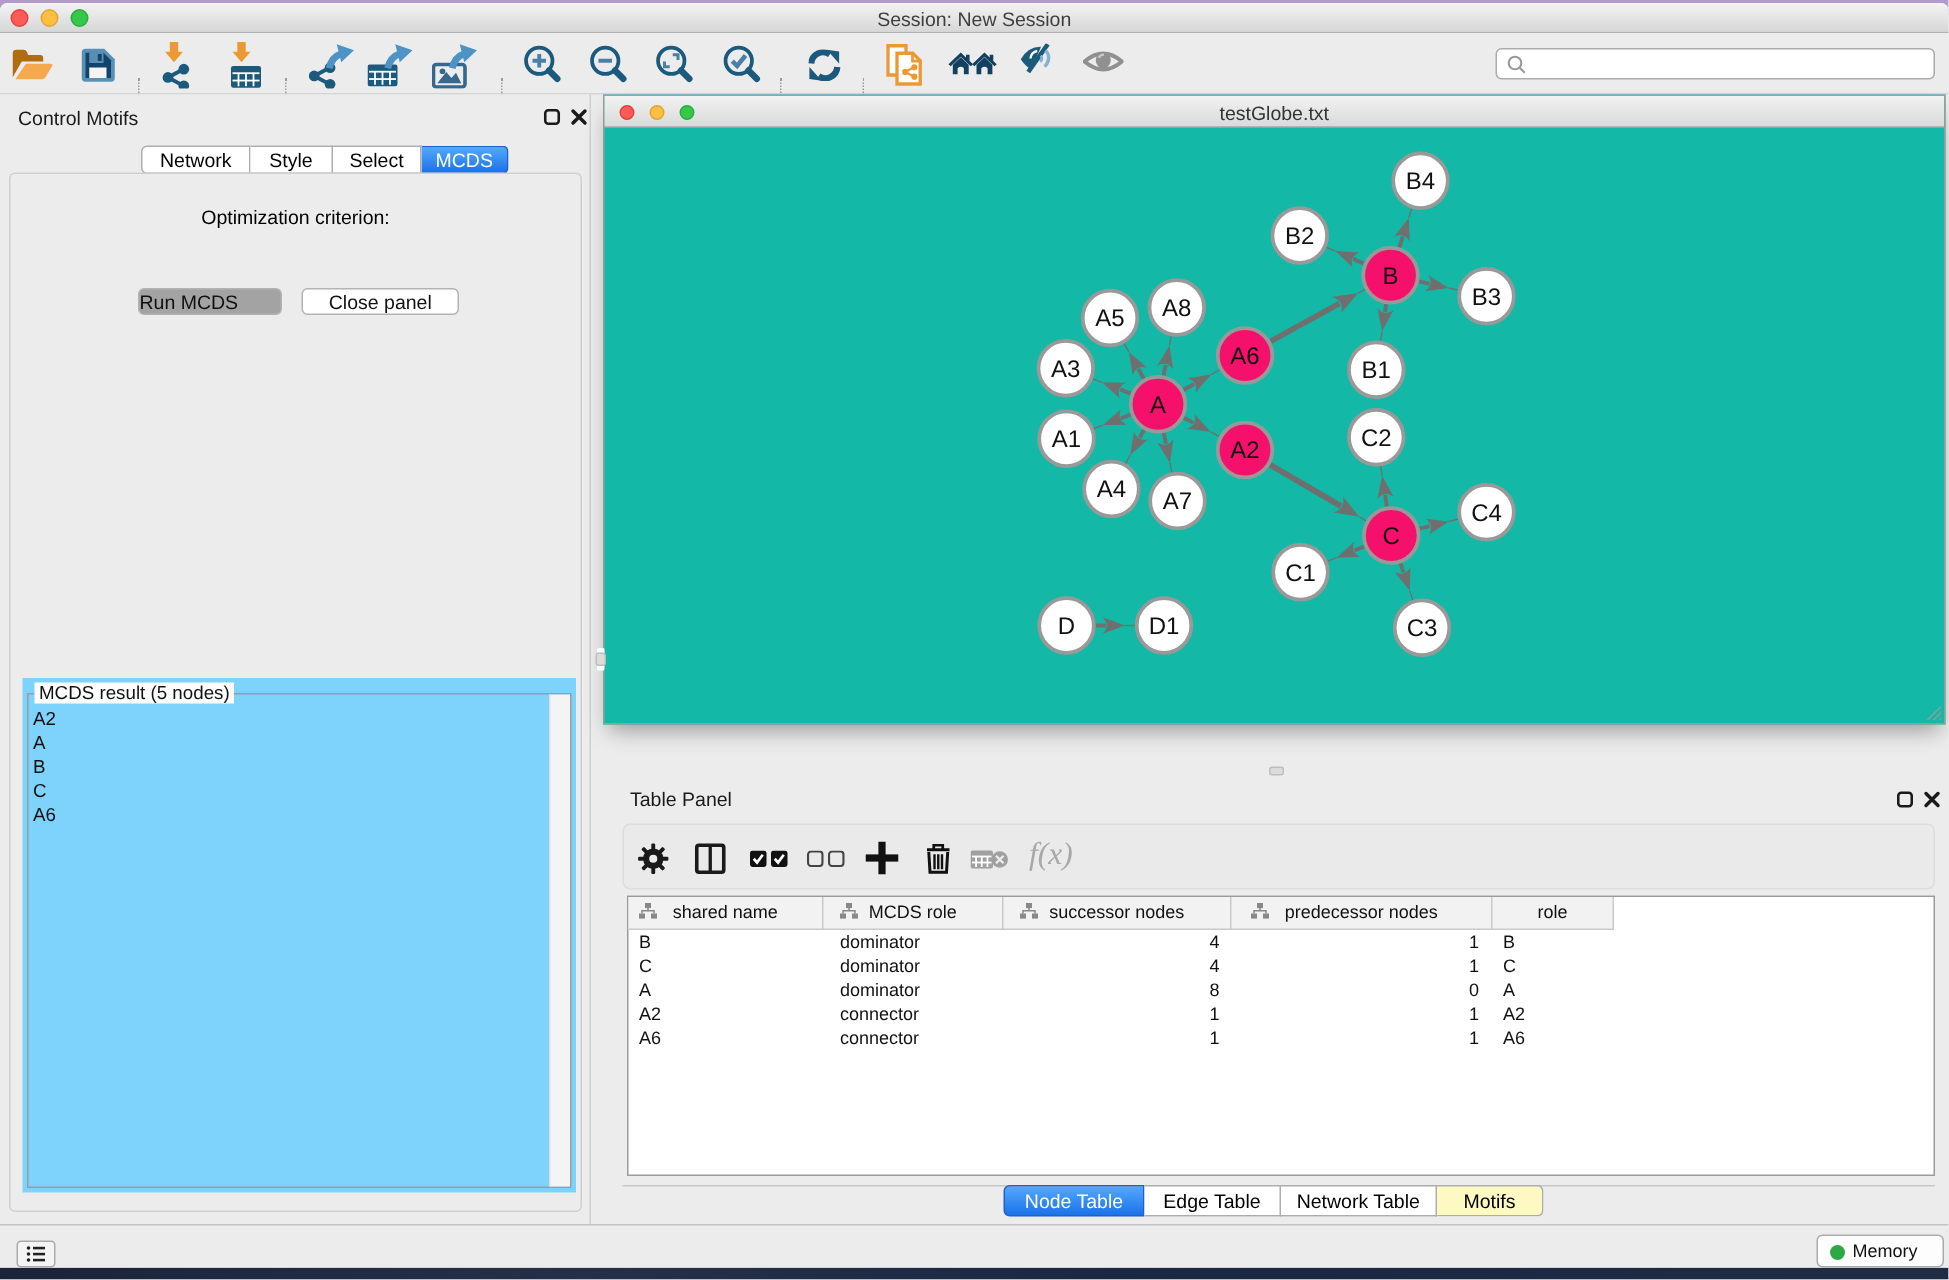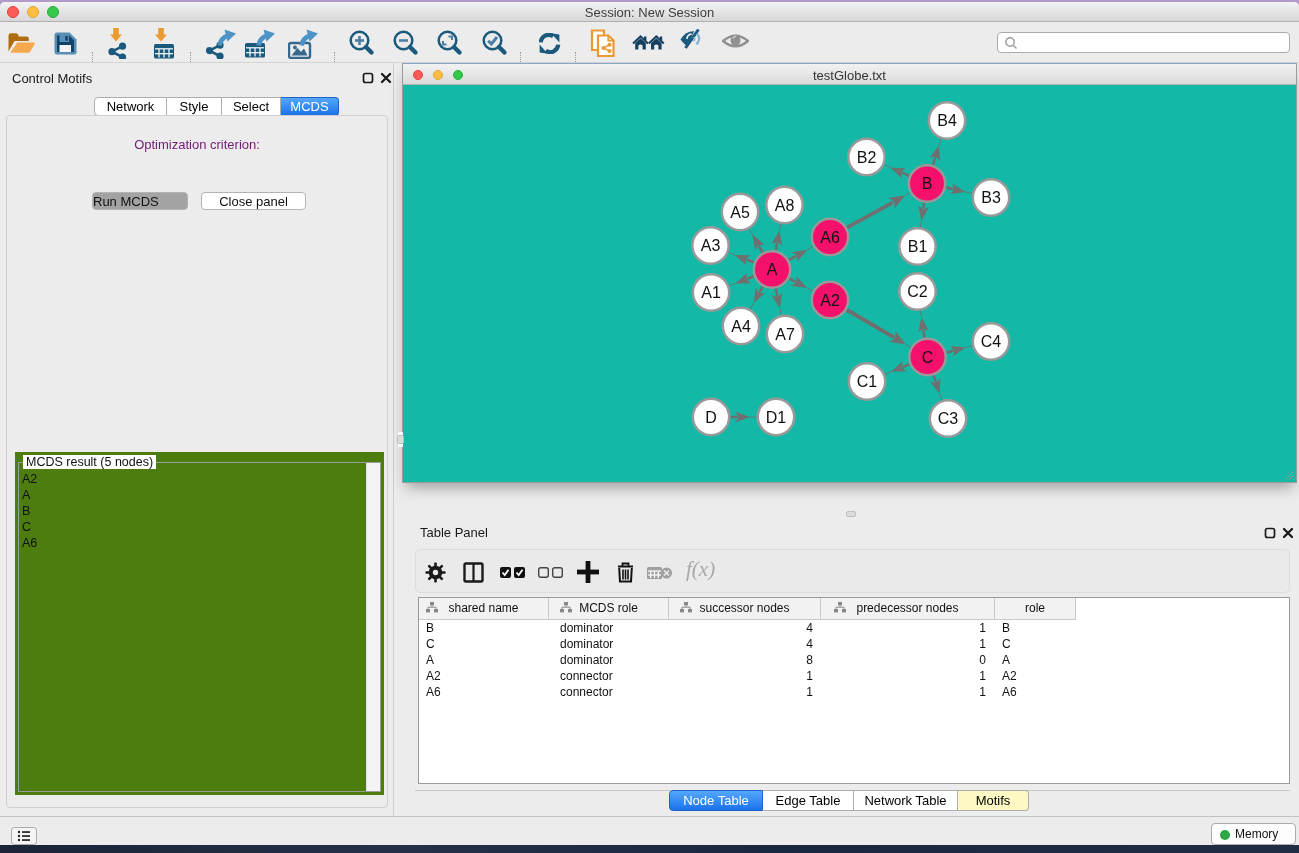--- a/index.html
+++ b/index.html
@@ -182,25 +182,25 @@
     </svg>
 
   <div class="abs" style="left:78px;top:34px;height:19px;display:flex;font-size:13px;padding-left:16px;">
     <div style="width:73px;background:#fff;border:1px solid #adadad;border-radius:4px 0 0 4px;text-align:center;line-height:18px;">Network</div>
     <div style="width:55px;background:#fff;border:1px solid #adadad;border-left:none;text-align:center;line-height:18px;">Style</div>
     <div style="width:59px;background:#fff;border:1px solid #adadad;border-left:none;text-align:center;line-height:18px;">Select</div>
     <div style="width:58px;background:linear-gradient(#55a8fd,#1b72e8);color:#fff;border:1px solid #1d62c9;border-left:none;border-radius:0 4px 4px 0;text-align:center;line-height:18px;">MCDS</div>
   </div>
 
   <div class="abs" style="left:6px;top:52px;width:382px;height:693px;border:1px solid #cfcfcf;border-radius:4px;"></div>
-  <div class="abs" style="left:0;top:74px;width:394px;text-align:center;font-size:13px;color:#701a75;">Optimization criterion:</div>
+  <div class="abs" style="left:0;top:74px;width:394px;text-align:center;font-size:13px;color:#000000;">Optimization criterion:</div>
   <div class="abs" style="left:92px;top:129px;width:96px;height:18px;background:#a3a3a3;border:1px solid #b3b3b3;border-radius:4px;text-align:left;font-size:13px;line-height:17px;color:#111;">Run MCDS</div>
   <div class="abs" style="left:201px;top:129px;width:105px;height:18px;background:#fff;border:1px solid #b3b3b3;border-radius:4px;text-align:center;font-size:13px;line-height:17px;color:#111;">Close panel</div>
 
-  <div class="abs" style="left:15px;top:389px;width:369px;height:343px;background:#4d7c0f;">
+  <div class="abs" style="left:15px;top:389px;width:369px;height:343px;background:#7dd3fc;">
     <div style="position:absolute;left:3px;top:10px;right:3px;bottom:3px;border:1px solid #9c9c9c;"></div>
     <div style="position:absolute;left:8px;top:3px;background:#fff;padding:0 3px;font-size:12.5px;color:#111;">MCDS result (5 nodes)</div>
     <div style="position:absolute;left:7px;top:19px;font-size:12.5px;line-height:16px;color:#111;">A2<br>A<br>B<br>C<br>A6</div>
     <div style="position:absolute;right:4px;top:11px;width:14px;bottom:4px;background:#f4f4f4;border-left:1px solid #e0e0e0;"></div>
   </div>
 </div>
 
 <div class="abs" style="left:402px;top:63px;width:895px;height:420px;background:#14b8a6;border:1px solid #9b9b9b;border-top:1px solid #88a6c8;box-shadow:0 8px 14px -4px rgba(0,0,0,0.35);">
   <div style="position:absolute;left:0;top:0;width:893px;height:21px;background:linear-gradient(#f2f2f2,#dadada);border-bottom:1px solid #b5b5b5;"></div>
   <div style="position:absolute;left:10px;top:6px;width:10px;height:10px;border-radius:50%;background:#fc5b57;border:0.5px solid #e2403c;"></div>

